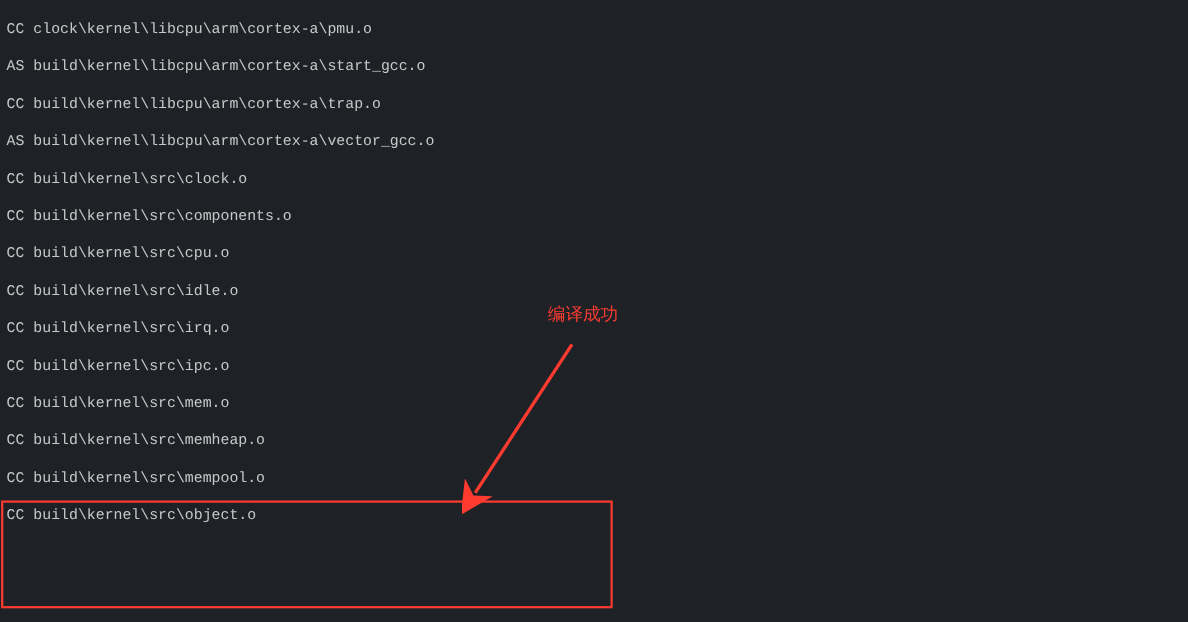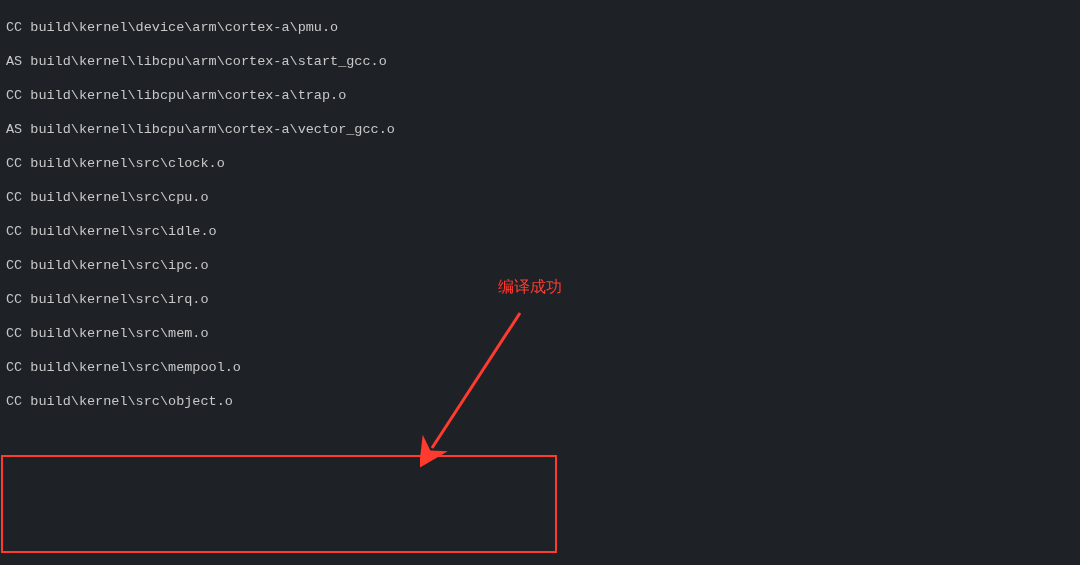--- a/index.html
+++ b/index.html
@@ -46,30 +46,32 @@
       top: 298px;
       width: 130px;
       height: 170px;
       pointer-events: none;
     }
   </style>
 </head>
 <body>
 
 <div class="terminal">
-<div>CC build\kernel\device\arm\cortex-a\pmu.o</div>
+<div>CC clock\kernel\libcpu\arm\cortex-a\pmu.o</div>
 <div>AS build\kernel\libcpu\arm\cortex-a\start_gcc.o</div>
 <div>CC build\kernel\libcpu\arm\cortex-a\trap.o</div>
 <div>AS build\kernel\libcpu\arm\cortex-a\vector_gcc.o</div>
 <div>CC build\kernel\src\clock.o</div>
+<div>CC build\kernel\src\components.o</div>
 <div>CC build\kernel\src\cpu.o</div>
 <div>CC build\kernel\src\idle.o</div>
+<div>CC build\kernel\src\irq.o</div>
 <div>CC build\kernel\src\ipc.o</div>
-<div>CC build\kernel\src\irq.o</div>
 <div>CC build\kernel\src\mem.o</div>
+<div>CC build\kernel\src\memheap.o</div>
 <div>CC build\kernel\src\mempool.o</div>
 <div>CC build\kernel\src\object.o</div>
 
 
 
 
 
 
 
 

